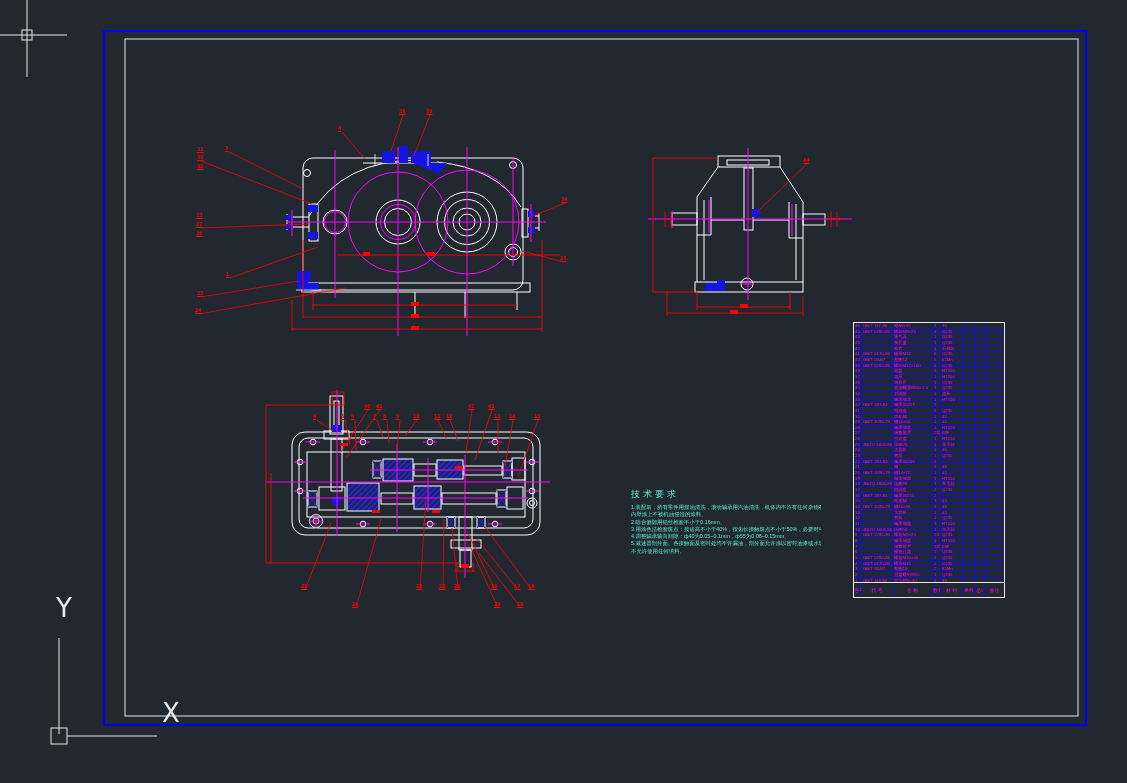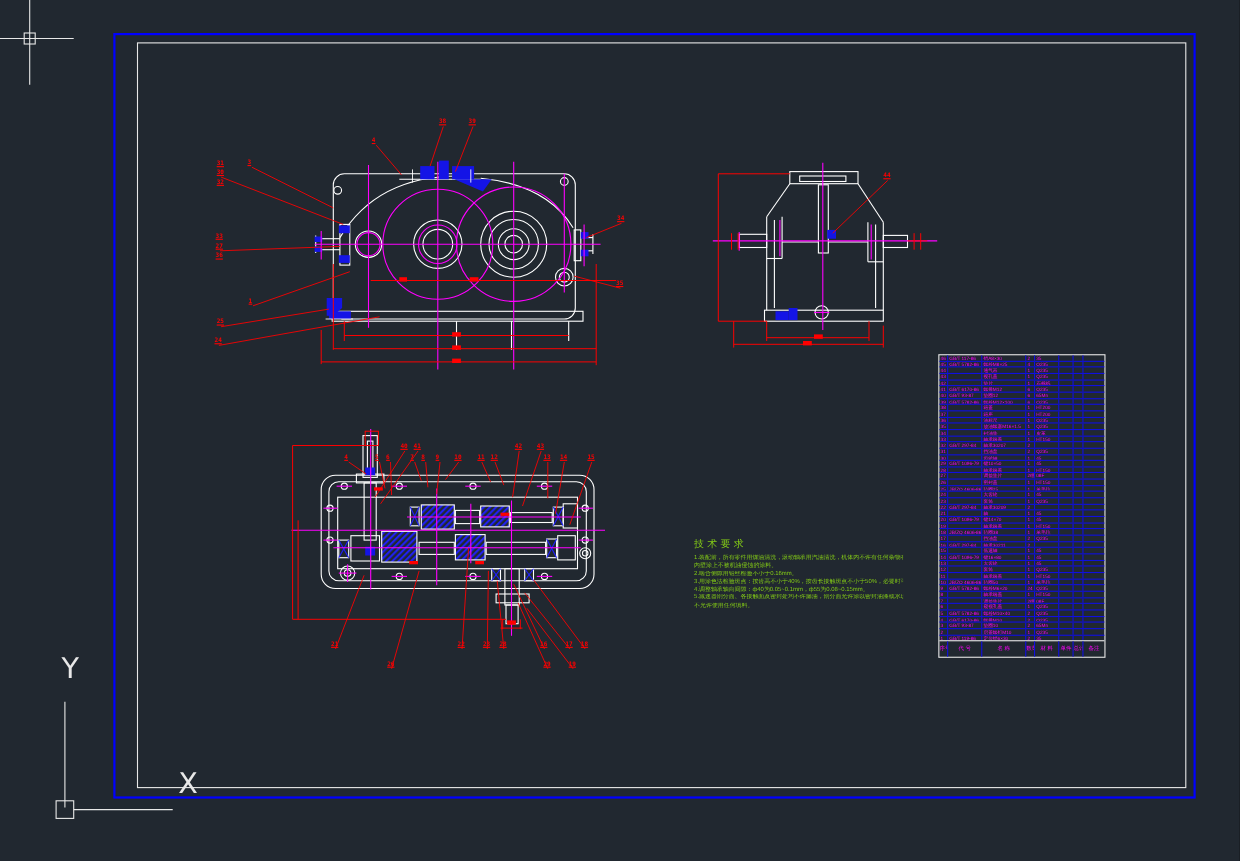--- a/index.html
+++ b/index.html
@@ -2,21 +2,21 @@
 <html><head>
 <meta charset="utf-8">
 <style>
   html,body{margin:0;padding:0;background:#14171c;}
   #stage{position:relative;width:1127px;height:783px;background:#212830;overflow:hidden;
          font-family:"Liberation Sans",sans-serif;-webkit-text-size-adjust:none;}
   #vec{position:absolute;left:0;top:0;}
   .ucs-letter{position:absolute;color:#e8e8e8;font-family:"DejaVu Sans",sans-serif;
               font-weight:400;line-height:1;}
   
-  #tech{position:absolute;left:631px;top:488px;width:190px;color:#84cc16;}
+  #tech{position:absolute;left:631px;top:488px;width:190px;color:#5eead4;}
   #tech .tech-title{font-size:9px;letter-spacing:3px;margin-bottom:3px;white-space:nowrap;}
   #tech .tech-line{font-size:5.4px;line-height:7.3px;white-space:nowrap;overflow:hidden;
                    transform-origin:0 0;}
   
   #bom{position:absolute;left:853px;top:322px;width:152px;height:276px;
        border:1px solid #e8e8e8;box-sizing:border-box;display:flex;flex-direction:column;}
   .bom-row{display:grid;grid-template-columns:8px 31px 40px 8px 22px 13px 9px 19px;
            flex:1 1 auto;border-top:1px solid #0f0fe0;box-sizing:border-box;min-height:0;}
   .bom-row:first-child{border-top:none;}
   .bom-cell{border-right:1px solid #0f0fe0;box-sizing:border-box;overflow:hidden;

